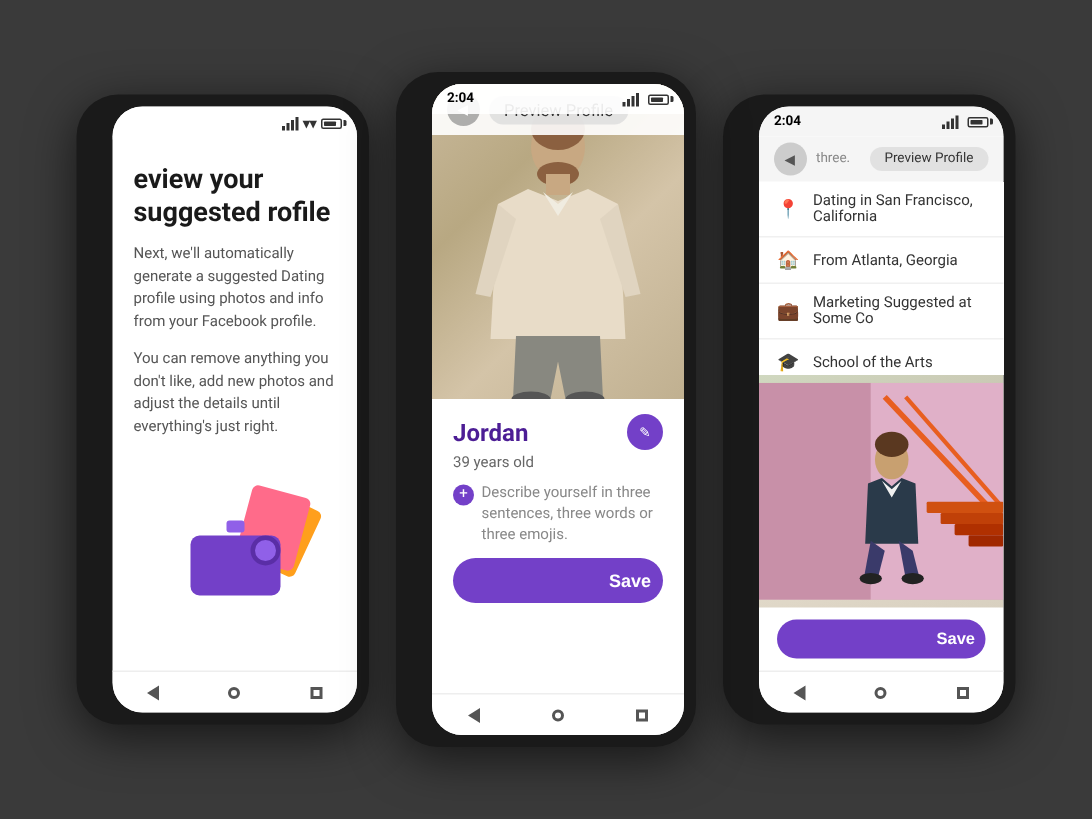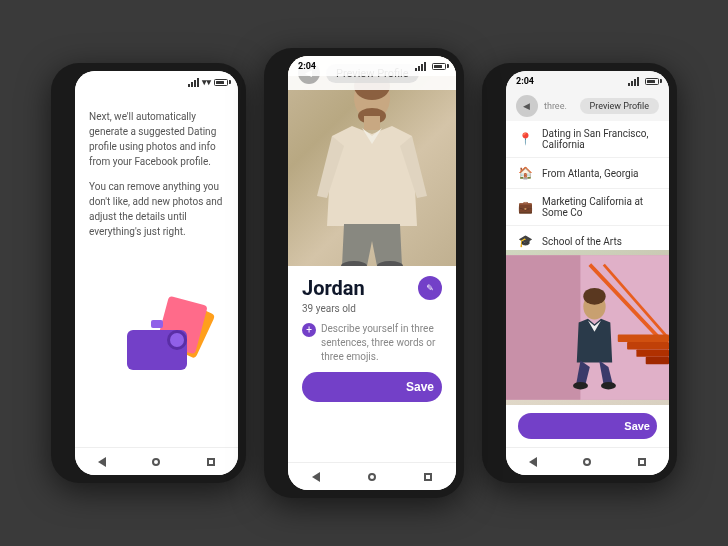--- a/index.html
+++ b/index.html
@@ -173,23 +173,23 @@
     }
 
     .profile-name-row {
       display: flex;
       align-items: center;
       justify-content: space-between;
       margin-bottom: 3px;
     }
 
     .profile-name {
-      font-size: 20px;
+      font-size: 16px;
       font-weight: 700;
-      color: #0f172a;
+      color: #4c1d95;
     }
 
     .edit-btn {
       width: 24px;
       height: 24px;
       background: #7340c8;
       border-radius: 50%;
       display: flex;
       align-items: center;
       justify-content: center;
@@ -436,20 +436,21 @@
           <span style="height:9px"></span>
         </div>
         <span style="font-size:9px;">▾▾</span>
         <div class="battery">
             <div class="battery-fill"></div>
           </div>
       </div>
     </div>
 
     <div class="phone1-content">
+      <div class="phone1-title">eview your suggested rofile</div>
 
       <div class="phone1-desc">Next, we'll automatically generate a suggested Dating profile using photos and info from your Facebook profile.</div>
       <div class="phone1-desc">You can remove anything you don't like, add new photos and adjust the details until everything's just right.</div>
 
       <div class="phone1-illustration">
         <div class="camera-illus">
           <div class="photo-card2"></div>
           <div class="photo-card"></div>
           <div class="camera-body">
             <div class="camera-flash"></div>
@@ -583,21 +584,21 @@
       <div class="info-item">
         <span class="info-icon">📍</span>
         <span>Dating in San Francisco, California</span>
       </div>
       <div class="info-item">
         <span class="info-icon">🏠</span>
         <span>From Atlanta, Georgia</span>
       </div>
       <div class="info-item">
         <span class="info-icon">💼</span>
-        <span>Marketing California at Some Co</span>
+        <span>Marketing Suggested at Some Co</span>
       </div>
       <div class="info-item">
         <span class="info-icon">🎓</span>
         <span>School of the Arts</span>
       </div>
 
     </div>
 
     <div class="phone3-photo">
       

